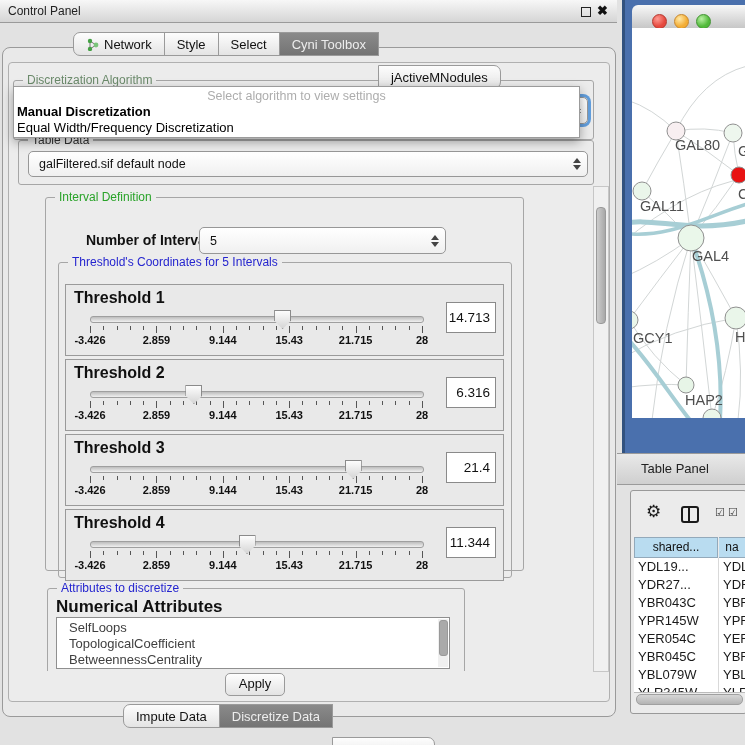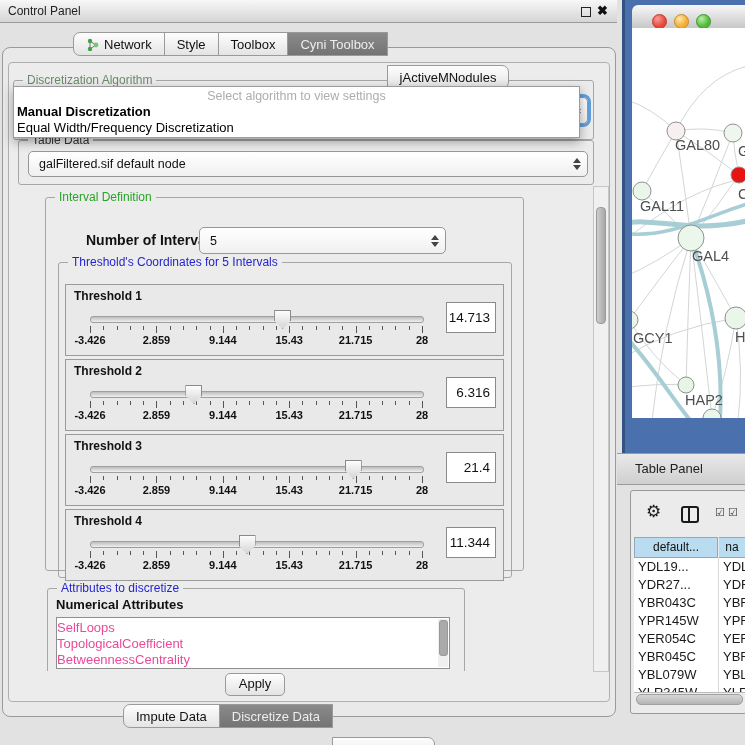--- a/index.html
+++ b/index.html
@@ -48,56 +48,56 @@
   .popup-opt{position:absolute;left:3px;font-size:13px;color:#000;white-space:nowrap;}
   .popup-opt.hl{font-weight:bold;text-align:right;}
   
   .scroll-clip{left:13px;top:185px;width:578px;height:486px;overflow:hidden;}
   .vscroll{left:593px;top:186px;width:14px;height:484px;background:#f0f0f0;border:1px solid #c6c6c6;}
   .vthumb{position:absolute;left:2px;top:20px;width:8px;height:115px;border-radius:4px;
     background:linear-gradient(90deg,#cdcdcd,#a8a8a8);border:1px solid #9a9a9a;}
   
   .thr-box{position:relative;width:437px;height:70px;border:1px solid #9a9a9a;background:#e9e9e9;
     margin-bottom:3px;}
-  .thr-label{position:absolute;left:8px;top:4px;font-weight:bold;font-size:12px;color:#111;}
+  .thr-label{position:absolute;left:8px;top:4px;font-weight:bold;font-size:16px;color:#111;}
   .thr-track{position:absolute;left:24px;top:31px;width:332px;height:5px;border-radius:3px;
     border:1px solid #9f9f9f;background:linear-gradient(#bdbdbd,#f0f0f0);}
   .thr-thumb{position:absolute;top:25px;width:15px;height:17px;
     background:linear-gradient(#fdfdfd,#d6d6d6);border:1px solid #8a8a8a;
     clip-path:polygon(0 0,100% 0,100% 55%,50% 100%,0 55%);}
   .tick{position:absolute;top:41px;width:1px;background:#555;}
   .tick.minor{height:4px;} .tick.major{height:7px;}
   .tick-lab{position:absolute;top:49px;transform:translateX(-50%);font-size:11px;
     font-weight:bold;color:#111;white-space:nowrap;}
   .thr-value{position:absolute;left:380px;top:17px;width:50px;height:31px;background:#fff;
     border:1px solid #8a8a8a;font-family:"Liberation Sans",sans-serif;font-size:13.5px;
     text-align:right;padding:0 5px 0 0;box-sizing:border-box;color:#111;}
   
   .attr-list{background:#fff;border:1px solid #8f8f8f;overflow:hidden;}
-  .attr-item{font-size:13px;line-height:16px;padding-left:0;color:#ec4899;white-space:nowrap;}
+  .attr-item{font-size:13px;line-height:16px;padding-left:12px;color:#404040;white-space:nowrap;}
   .list-scroll{position:absolute;right:1px;top:1px;width:10px;height:48px;background:#f0f0f0;}
   .list-thumb{position:absolute;left:1px;top:1px;width:7px;height:34px;border-radius:3px;
     background:#aaa;border:1px solid #999;}
   .apply-btn{left:225px;top:673px;width:58px;height:21px;border:1px solid #9a9a9a;border-radius:5px;
     background:linear-gradient(#fefefe,#e3e3e3);font-size:13px;text-align:center;line-height:20px;}
   
   .right-bg{left:614px;top:0;width:131px;height:745px;background:#e2e2e2;}
   .net-frame{left:622px;top:0;width:123px;height:453px;background:#4a70ad;
     border-left:3px solid #32527f;box-sizing:border-box;}
   .mac-titlebar{left:632px;top:5px;width:113px;height:23px;border-radius:6px 0 0 0;
     background:linear-gradient(#f8f8f8,#c7c7c7);border-bottom:1px solid #8a8a8a;}
   .traffic{position:absolute;top:9px;width:13px;height:13px;border-radius:50%;}
   .t-red{left:20px;background:radial-gradient(circle at 35% 30%,#ff9a92,#e5493e 60%);border:1px solid #b5362d;}
   .t-yellow{left:42px;background:radial-gradient(circle at 35% 30%,#ffe9a8,#f3ad35 60%);border:1px solid #c8862a;}
   .t-green{left:64px;background:radial-gradient(circle at 35% 30%,#b9f0a4,#52ba3b 60%);border:1px solid #3f9330;}
   .net-view{left:632px;top:28px;width:113px;height:390px;background:#fff;}
   
   .tp-bar{left:617px;top:453px;width:128px;height:30px;background:linear-gradient(#e9e9e9,#cfcfcf);
     border-top:1px solid #9a9a9a;border-bottom:1px solid #9a9a9a;}
-  .tp-title{left:18px;top:7px;font-size:13px;color:#222;position:absolute;}
+  .tp-title{left:24px;top:7px;font-size:13px;color:#222;position:absolute;}
   .tp-box{left:630px;top:490px;width:115px;height:222px;border:1px solid #999;border-radius:3px;
     background:#ebebeb;overflow:hidden;}
   .gear-icon{position:absolute;left:15px;top:12px;font-size:17px;color:#1a1a1a;line-height:17px;}
   .col-icon{position:absolute;left:50px;top:15px;width:14px;height:13px;border:2px solid #1a1a1a;
     border-radius:3px;}
   .col-icon:before{content:"";position:absolute;left:5px;top:0;width:2px;height:13px;background:#1a1a1a;}
   .chk-icon{position:absolute;top:16px;font-size:11px;color:#333;line-height:11px;}
   .tp-header{position:absolute;top:46px;height:21px;background:#b9dcf0;border:1px solid #93a9ba;
     box-sizing:border-box;font-size:12px;text-align:center;line-height:19px;color:#111;overflow:hidden;}
   .tp-rows{position:absolute;left:3px;top:67px;width:111px;height:134px;background:#fff;overflow:hidden;}
@@ -134,21 +134,21 @@
           <circle cx="4" cy="3" r="2.2" fill="#44a044"></circle>
           <circle cx="4" cy="11" r="2.2" fill="#44a044"></circle>
           <circle cx="10" cy="7" r="2.4" fill="#7ac47a"></circle>
         </svg>
         <span>Network</span>
       </div>
       <div class="tab">
         <span>Style</span>
       </div>
       <div class="tab">
-        <span>Toolbox</span>
+        <span>Select</span>
       </div>
       <div class="tab selected">
         <span>Cyni Toolbox</span>
       </div>
       <div class="tab">
         <span>jActiveMNodules</span>
       </div>
     </div>
 
   <div class="abs group" style="left:13px;top:80px;width:579px;height:58px;">
@@ -337,21 +337,21 @@
               <div class="tick-lab" style="left: 356px;">28</div>
               <div class="thr-thumb" style="left: 172.538px;"></div>
               <input class="thr-value" value="11.344" style="">
             </div>
           </div>
       </div>
     </div>
 
     <div class="abs group" style="left:34px;top:403px;width:416px;height:100px;">
       <span class="group-label blue">Attributes to discretize</span>
-      <div class="abs" style="left:8px;top:8px;font-size:13px;font-weight:bold;">Numerical Attributes</div>
+      <div class="abs" style="left:8px;top:8px;font-size:17px;font-weight:bold;">Numerical Attributes</div>
       <div class="abs attr-list" style="left:8px;top:28px;width:392px;height:50px;">
         <div style="padding-top:2px;">
             <div class="attr-item">SelfLoops</div>
             <div class="attr-item">TopologicalCoefficient</div>
             <div class="attr-item">BetweennessCentrality</div>
           </div>
         <div class="list-scroll">
             <div class="list-thumb"></div>
           </div>
       </div>
@@ -425,21 +425,21 @@
   </div>
 
   <div class="abs tp-bar">
     <div class="tp-title">Table Panel</div>
   </div>
   <div class="abs tp-box">
     <div class="gear-icon">⚙</div>
     <div class="col-icon"></div>
     <div class="chk-icon" style="left:84px;">☑</div>
     <div class="chk-icon" style="left:97px;">☑</div>
-    <div class="tp-header" style="left:3px;width:84px;">default...</div>
+    <div class="tp-header" style="left:3px;width:84px;">shared...</div>
     <div class="tp-header" style="left:88px;width:27px;border-left:none;">na</div>
     <div class="tp-rows">
         <div class="tp-row">
           <span class="tp-c1">YDL19...</span>
           <span class="tp-c2">YDL1</span>
         </div>
         <div class="tp-row">
           <span class="tp-c1">YDR27...</span>
           <span class="tp-c2">YDR2</span>
         </div>

